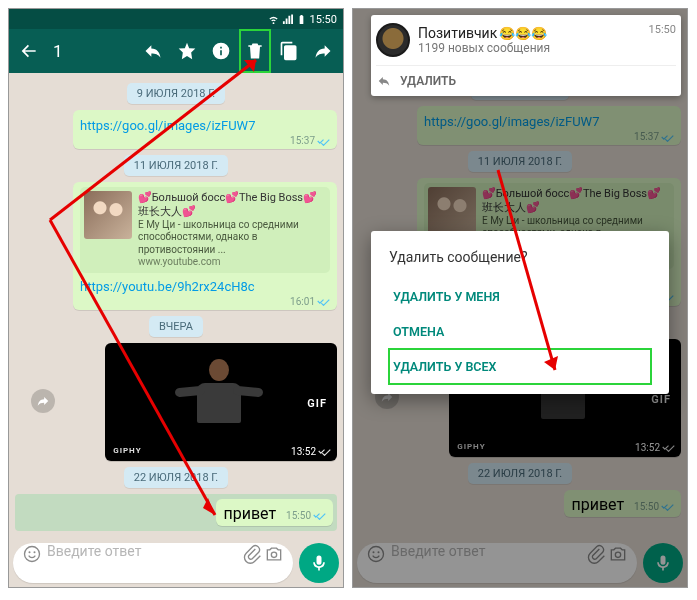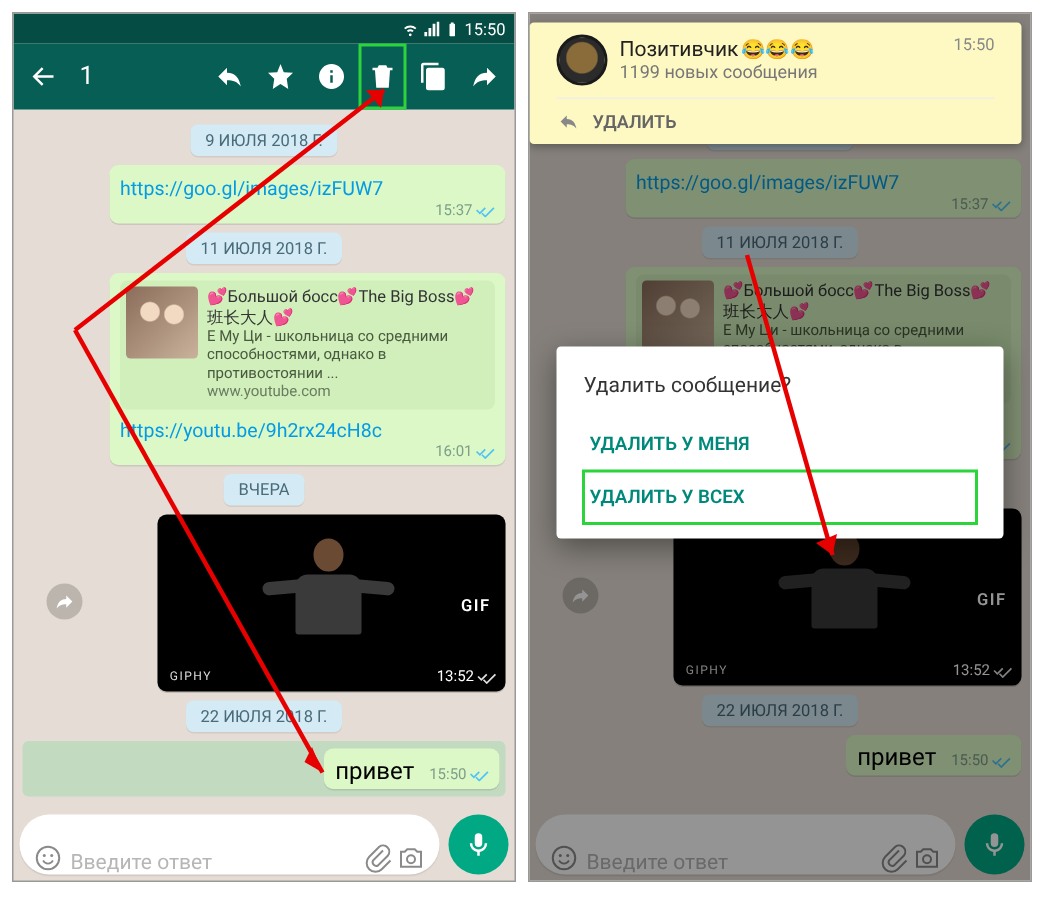--- a/index.html
+++ b/index.html
@@ -21,21 +21,21 @@
   .ab-btn.hl { outline: 2px solid #2bd43a; outline-offset: -2px; }
 
   
   .chat { position: absolute; top: 64px; bottom: 46px; left: 0; right: 0; overflow: hidden; padding: 4px 6px; }
   .phone.right .chat { top: 0; }
 
   .datepill { display: block; margin: 6px auto; background: #d4eaf4; color: #4a6b7a; font-size: 11px; padding: 4px 10px; border-radius: 5px; width: fit-content; box-shadow: 0 1px 0 rgba(0,0,0,.08); }
 
   .bubble { max-width: 82%; margin: 3px 0 3px auto; background: #dcf8c6; border-radius: 6px; padding: 5px 7px 3px; position: relative; box-shadow: 0 1px 0 rgba(0,0,0,.1); }
   .bubble.link a { color: #039be5; font-size: 13px; word-break: break-all; }
-  .meta { text-align: right; font-size: 10px; color: #7d9e8b; margin-top: 1px; display: flex; justify-content: flex-end; align-items: flex-start; gap: 2px; }
+  .meta { text-align: right; font-size: 10px; color: #7d9e8b; margin-top: 1px; display: flex; justify-content: flex-end; align-items: center; gap: 2px; }
   .meta svg { width: 13px; height: 10px; fill: #4fc3f7; }
 
   .preview { background: #d0efbb; border-radius: 5px; padding: 4px; display: flex; gap: 6px; margin-bottom: 3px; }
   .thumb { width: 48px; height: 48px; background: linear-gradient(135deg,#8a6d5a,#c9b29b); border-radius: 3px; flex: none; position: relative; overflow: hidden; }
   .thumb::after { content: ""; position: absolute; inset: 6px 4px; background: radial-gradient(circle at 30% 30%, #f2d9c2 0 6px, transparent 7px), radial-gradient(circle at 70% 35%, #f2d9c2 0 6px, transparent 7px); }
   .pvtext { font-size: 10px; color: #4a5a3f; line-height: 1.25; overflow: hidden; }
   .pvtext .t1 { color: #333; font-size: 11px; }
   .pvtext .dom { color: #6b7d5f; }
 
   .fwd-ico { position: absolute; left: -30px; top: 50%; transform: translateY(-50%); width: 24px; height: 24px; border-radius: 50%; background: rgba(0,0,0,.18); display: flex; align-items: center; justify-content: center; }
@@ -43,41 +43,41 @@
 
   .gifwrap { position: relative; }
   .gifbubble { max-width: 72%; margin: 3px 0 3px auto; border-radius: 6px; overflow: hidden; box-shadow: 0 1px 0 rgba(0,0,0,.15); position: relative; background: #000; height: 118px; }
   .gifbubble .man { position: absolute; left: 38%; top: 14%; width: 52px; height: 74px; }
   .man .head { width: 20px; height: 22px; background: #6b4a34; border-radius: 50%; margin: 0 auto; }
   .man .body { width: 44px; height: 40px; background: #3a3a3a; border-radius: 8px 8px 2px 2px; margin: 2px auto 0; }
   .man .arm { position: absolute; top: 28px; width: 30px; height: 9px; background: #3a3a3a; border-radius: 5px; }
   .man .arm.l { left: -18px; transform: rotate(-5deg); }
   .man .arm.r { right: -18px; transform: rotate(5deg); }
   .giftag { position: absolute; right: 10px; top: 46%; color: #fff; font-size: 11px; font-weight: 600; letter-spacing: 1px; }
-  .giphy { position: absolute; left: 8px; bottom: 6px; color: #ddd; font-size: 8px; font-weight: 400; letter-spacing: 1px; }
+  .giphy { position: absolute; left: 8px; bottom: 6px; color: #ddd; font-size: 8px; font-weight: 700; letter-spacing: 1px; }
   .gifmeta { position: absolute; right: 6px; bottom: 4px; display: flex; align-items: center; gap: 2px; color: #fff; font-size: 10px; }
   .gifmeta svg { width: 13px; height: 10px; fill: #e0e0e0; }
 
   .msg-sel { background: rgba(37,211,102,.18); border-radius: 4px; padding: 2px; }
   .msg-sel .bubble { margin-right: 2px; }
 
   
   .ibar { position: absolute; bottom: 4px; left: 4px; right: 4px; height: 40px; display: flex; align-items: center; gap: 6px; }
-  .ifield { flex: 1; background: #fff; border-radius: 20px; height: 40px; display: flex; align-items: flex-end; padding: 0 8px; box-shadow: 0 1px 1px rgba(0,0,0,.1); }
+  .ifield { flex: 1; background: #fff; border-radius: 20px; height: 40px; display: flex; align-items: flex-start; padding: 0 8px; box-shadow: 0 1px 1px rgba(0,0,0,.1); }
   .ifield .ico { width: 22px; height: 22px; display: flex; align-items: center; justify-content: center; color: #8a8a8a; }
   .ifield .ico svg { width: 20px; height: 20px; fill: #8a8a8a; }
   .ifield .ph { flex: 1; color: #b6b6b6; font-size: 14px; padding: 0 4px; }
   .micfab { width: 40px; height: 40px; border-radius: 50%; background: #00a884; display: flex; align-items: center; justify-content: center; }
   .micfab svg { width: 20px; height: 20px; fill: #fff; }
 
   
   .dim { position: absolute; inset: 0; background: rgba(0,0,0,.42); }
 
   
-  .notif { position: absolute; top: 6px; left: 0; right: 6px; background: #fef9c3; border-radius: 3px; box-shadow: 0 2px 6px rgba(0,0,0,.3); padding: 8px 18px 0; }
+  .notif { position: absolute; top: 6px; left: 18px; right: 6px; background: #ffffff; border-radius: 3px; box-shadow: 0 2px 6px rgba(0,0,0,.3); padding: 8px 5px 0; }
   .notif .row1 { display: flex; align-items: center; gap: 8px; }
   .avatar { width: 34px; height: 34px; border-radius: 50%; background: radial-gradient(circle at 50% 45%, #8a6b3a 0 10px, #2b2b2b 11px); border: 2px solid #1a1a1a; flex: none; }
   .ntitle { font-size: 14px; color: #222; display: flex; align-items: center; gap: 2px; }
   .nsub { font-size: 12px; color: #777; }
   .ntime { font-size: 11px; color: #888; margin-left: auto; align-self: flex-start; }
   .nreply { border-top: 1px solid #eee; margin-top: 8px; padding: 8px 0; display: flex; align-items: center; gap: 8px; color: #666; font-size: 12px; font-weight: 600; }
   .nreply svg { width: 16px; height: 14px; fill: #888; }
 
   
   .dialog { position: absolute; left: 18px; right: 18px; top: 222px; background: #fff; border-radius: 3px; box-shadow: 0 6px 20px rgba(0,0,0,.4); padding: 18px 18px 10px; }
@@ -374,20 +374,21 @@
       <svg viewBox="0 0 24 24">
           <path d="M10 9V5l-7 7 7 7v-4c5 0 8 1 11 5-1-6-4-11-11-11z"></path>
         </svg>
       <span>УДАЛИТЬ</span>
     </div>
   </div>
 
   <div class="dialog">
     <div class="dtitle">Удалить сообщение?</div>
     <span class="dbtn">УДАЛИТЬ У МЕНЯ</span>
+    <span class="dbtn">ОТМЕНА</span>
     <span class="dbtn hl">УДАЛИТЬ У ВСЕХ</span>
   </div>
 </div>
 
 <svg class="arrow" style="left:0;top:0" width="697" height="600">
   <line x1="50" y1="220" x2="256" y2="60"></line>
   <polygon class="head" points="256,60 244,60 254,72"></polygon>
   <line x1="50" y1="220" x2="215" y2="515"></line>
   <polygon class="head" points="215,515 203,508 208,498"></polygon>
   <line x1="498" y1="170" x2="555" y2="370"></line>

